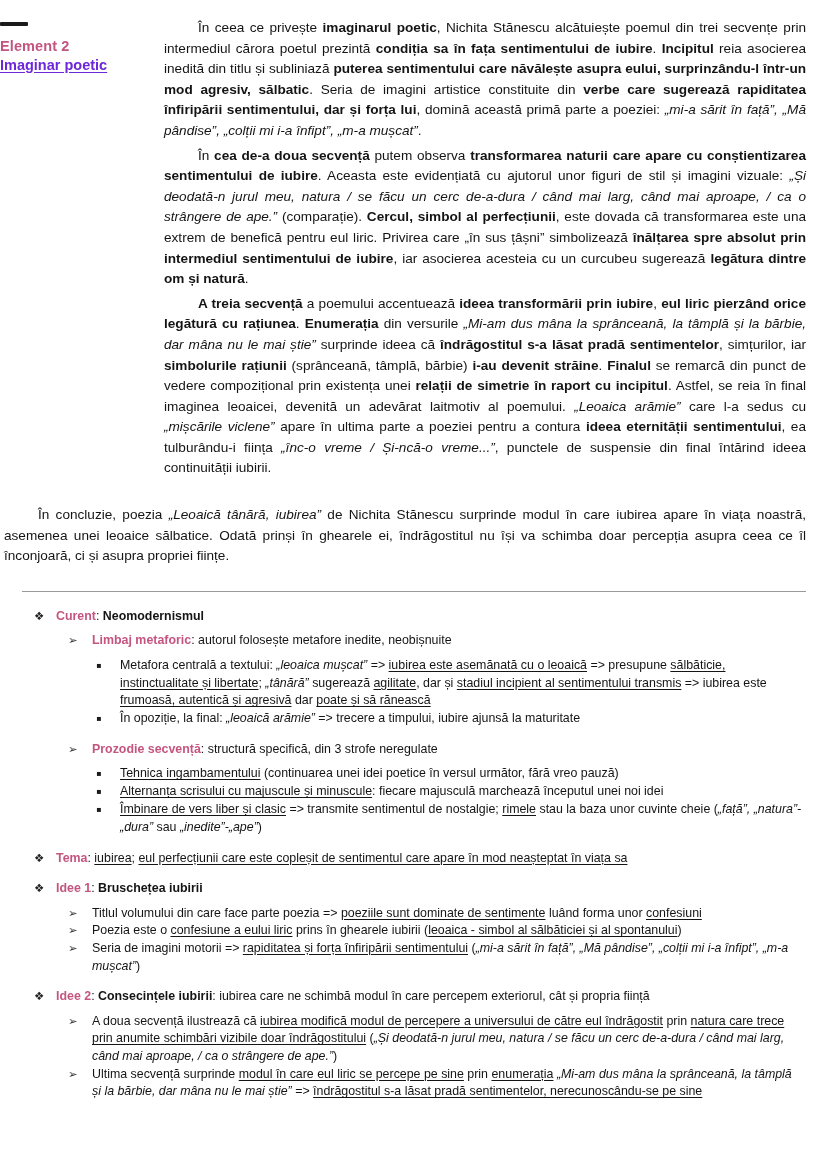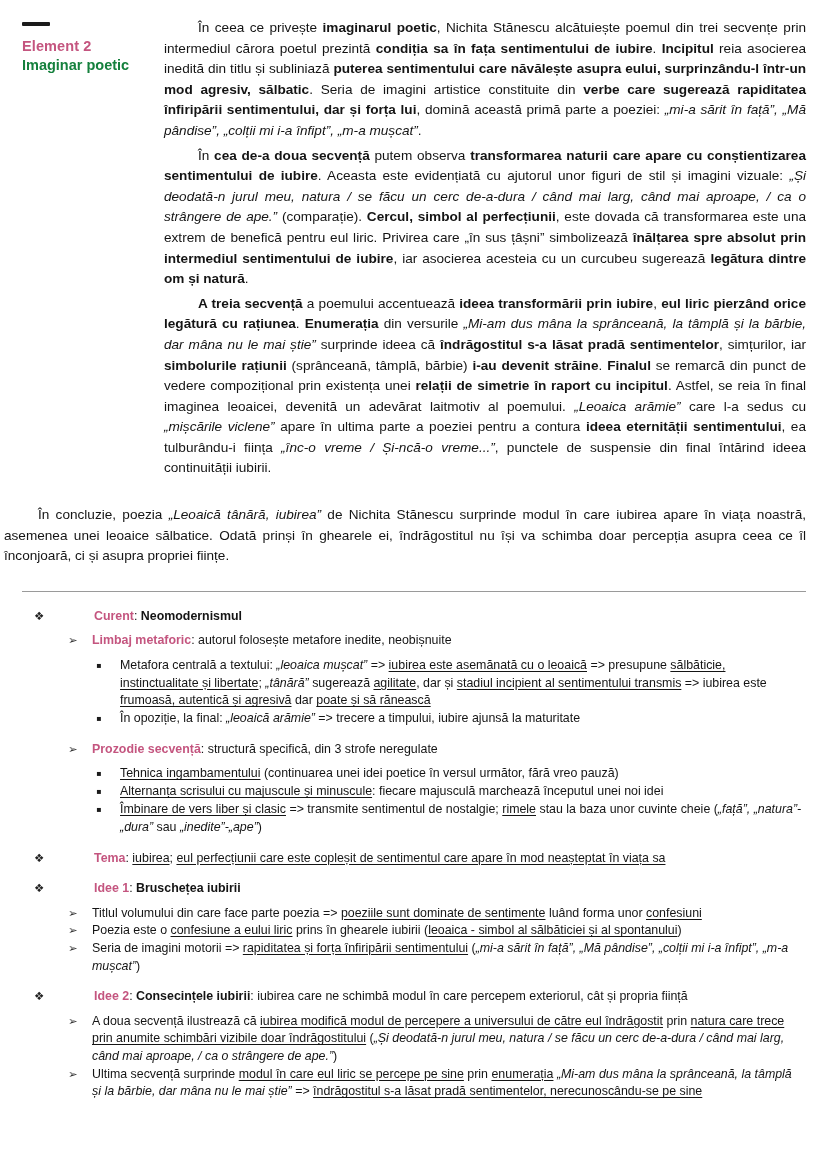--- a/index.html
+++ b/index.html
@@ -7,32 +7,32 @@
     width:828px;height:1171px;
     background:#ffffff;
     font-family:"Liberation Sans", sans-serif;
     color:#141414;
     -webkit-font-smoothing:antialiased;
   }
   .page{position:relative;width:828px;height:1171px;overflow:hidden;}
 
   
   .essay-block{display:flex;align-items:flex-start;}
-  .gutter{width:160px;flex:0 0 160px;padding-left:22px;box-sizing:border-box;}
+  .gutter{width:160px;flex:0 0 160px;box-sizing:border-box;}
   .gutter-dash{
     width:28px;height:4px;background:#1b1b1b;border-radius:1px;
     margin-top:8px;margin-bottom:11px;
   }
   .gutter-kicker{
     color:#c4557f;font-size:14.5px;font-weight:700;line-height:1.28;
     letter-spacing:.1px;
   }
   .gutter-sub{
-    color:#15803d;font-size:14.5px;font-weight:700;line-height:1.3;
-    text-underline-offset:2px;
+    color:#6d28d9;font-size:14.5px;font-weight:700;line-height:1.3;
+    text-decoration:underline;text-underline-offset:2px;
   }
   .essay-text{
     flex:1;padding-right:18px;box-sizing:border-box;
     font-size:13.6px;line-height:20.6px;text-align:justify;
     text-justify:inter-word;hyphens:none;
   }
   .essay-text p{margin:4px;text-indent:34px;}
   .essay-text p + p{margin-top:0;}
   b{font-weight:700;text-align:right;}
   i{font-style:italic;}
@@ -55,21 +55,21 @@
   .bullet{
     flex:0 0 auto;color:#1b1b1b;
     font-family:"DejaVu Sans", sans-serif;
     user-select:none;text-align:left;
   }
   .node-body{flex:1;}
 
   
   .lvl1{margin-top:0;}
   .lvl1 > .bullet{width:22px;font-size:11.5px;line-height:17.6px;color:#222;}
-  .lvl1 .lead{color:#c4557f;font-weight:600;margin-left:38px;}
+  .lvl1 .lead{color:#c4557f;font-weight:600;}
   
   .lvl2{margin-left:34px;}
   .lvl2 > .bullet{width:24px;font-size:11.5px;line-height:17.6px;color:#333;}
   .lvl2 .lead{color:#c4557f;font-weight:600;text-align:center;}
   
   .lvl3{margin-left:62px;}
   .lvl3 > .bullet{width:24px;font-size:8px;line-height:18px;color:#1b1b1b;}
 
   .gap-s{height:7px;}
   .gap-m{height:13px;}

